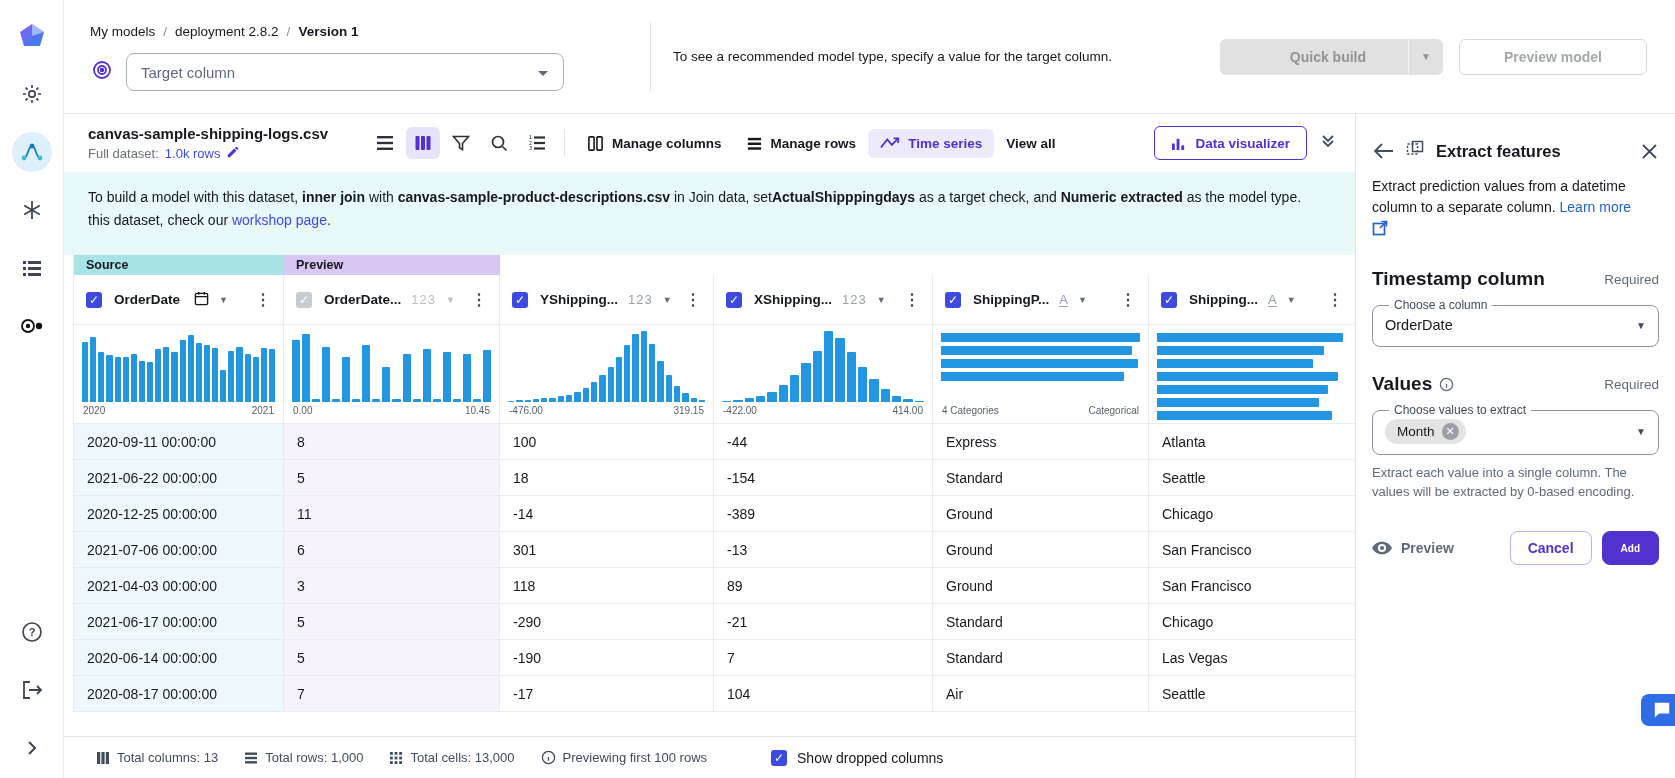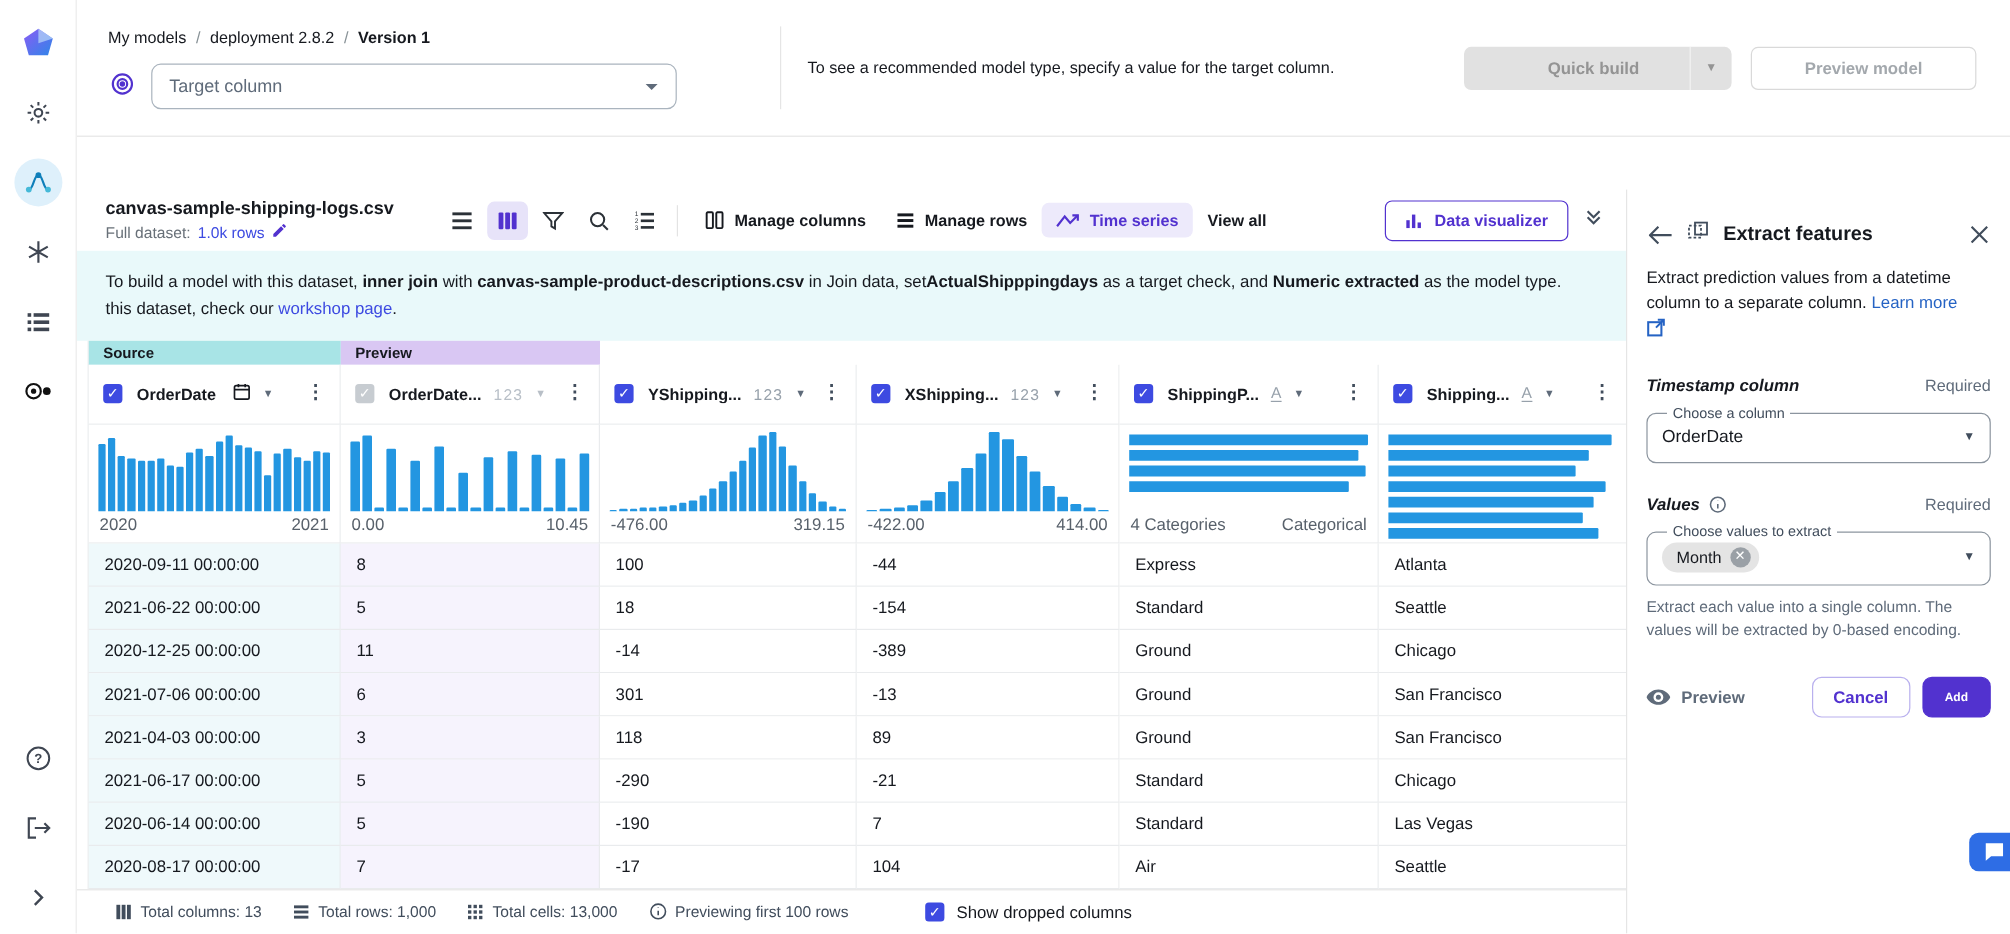--- a/index.html
+++ b/index.html
@@ -10,21 +10,21 @@
   
   .sidebar { width:64px; height:100%; background:#fff; border-right:1px solid #ebebeb;
     display:flex; flex-direction:column; align-items:center; flex-shrink:0; z-index:5; }
   .side-icon { width:40px; height:40px; display:flex; align-items:center; justify-content:center;
     margin-top:18px; border-radius:50%; cursor:pointer; color:#3f4652; }
   .side-icon.logo { margin-top:16px; }
   .side-icon.active { background:#def0fb; }
   .side-spacer { flex:1; }
 
   
-  .main { flex:1; display:flex; flex-direction:column; min-width:0;gap:44px; }
+  .main { flex:1; display:flex; flex-direction:column; min-width:0; }
 
   
   .topbar { height:114px; border-bottom:1px solid #e5e5e5; display:flex; align-items:stretch;
     padding:0 24px 0 26px; position:relative; background:#fff; }
   .topbar-left { width:560px; padding-top:24px; }
   .breadcrumb { font-size:13.5px; display:flex; gap:8px; align-items:center; }
   .breadcrumb .sep { color:#879196; }
   .breadcrumb .crumb { color:#16191f; cursor:pointer; }
   .breadcrumb .crumb.current { font-weight:bold; cursor:default; }
   .target-row { display:flex; align-items:center; margin-top:14px; gap:12px; }
@@ -96,21 +96,21 @@
     font-size:12px; line-height:16px; text-align:center; flex-shrink:0; cursor:pointer; }
   .checkbox.disabled { background:#c7ccd1; cursor:default; }
 
   .histrow { height:99px; }
   .histrow .gcell { border-bottom:1px solid #e9ebed; background:#fff; display:flex; flex-direction:column; }
   .hist { flex:1; padding:6px 8px 0 8px; display:flex; }
   .hist.vertical { align-items:flex-end; gap:2px; }
   .hist.vertical .bar { flex:1; border-radius:1px 1px 0 0; }
   .hist.horizontal { flex-direction:column; justify-content:flex-start; gap:4px; padding-top:8px; }
   .hist.horizontal .bar { height:9px; border-radius:0 1px 1px 0; }
-  .hist-range { display:flex; justify-content:space-between; padding:3px 9px 7px 9px; font-size:14px;
+  .hist-range { display:flex; justify-content:space-between; padding:3px 9px 7px 9px; font-size:10px;
     color:#58616b; white-space:nowrap; }
 
   .rows .gcell { height:36px; display:flex; align-items:center; padding-left:13px; font-size:14px;
     border-bottom:1px solid #e9ebed; background:#fff; white-space:nowrap; }
   .rows .grow .gcell:nth-child(1) { background:#eff9fb; }
   .rows .grow .gcell:nth-child(2) { background:#f6f3fd; }
 
   
   .statusbar { margin-top:auto; height:42px; border-top:1px solid #e5e5e5; display:flex;
     align-items:center; padding-left:32px; background:#fff; gap:26px; }
@@ -122,21 +122,21 @@
   .panel { width:320px; border-left:1px solid #e5e5e5; background:#fff; padding:26px 16px 0 16px;
     display:flex; flex-direction:column; flex-shrink:0; }
   .panel-head { display:flex; align-items:center; gap:10px; }
   .panel-title { font-size:16.5px; font-weight:bold; flex:1; margin-left:2px; }
   .icon-btn { background:none; border:none; cursor:pointer; color:#414d5c; display:flex;
     align-items:center; justify-content:center; padding:2px; }
   .panel-desc { margin-top:14px; font-size:14px; line-height:21px; color:#16191f; }
   .panel-desc a { color:#2563c4; cursor:pointer; text-decoration:none; }
   .ext-link { margin-top:2px; }
   .field-label-row { display:flex; align-items:center; margin-top:26px; }
-  .field-label { font-size:14px; font-weight:bold; display:flex; align-items:center; gap:7px;font-style:italic; }
+  .field-label { font-size:19px; font-weight:bold; display:flex; align-items:center; gap:7px; }
   .required { margin-left:auto; font-size:13.5px; color:#5f6b7a; }
   .fieldset { margin-top:8px; border:1px solid #8c959f; border-radius:8px; padding:2px 12px 10px 12px;
     cursor:pointer; }
   .fieldset legend { font-size:12px; color:#414d5c; padding:0 5px; margin-left:4px; }
   .fieldset .fs-row { display:flex; align-items:center; min-height:22px; }
   .fs-value { font-size:14.5px; color:#16191f; }
   .fs-caret { margin-left:auto; color:#414d5c; font-size:10px; }
   .chip { display:flex; align-items:center; gap:7px; background:#e4e4e4; border-radius:13px;
     padding:4px 7px 4px 12px; font-size:13.5px; }
   .chip-x { width:17px; height:17px; border-radius:50%; background:#9aa0a6; color:#fff; font-size:11px;

